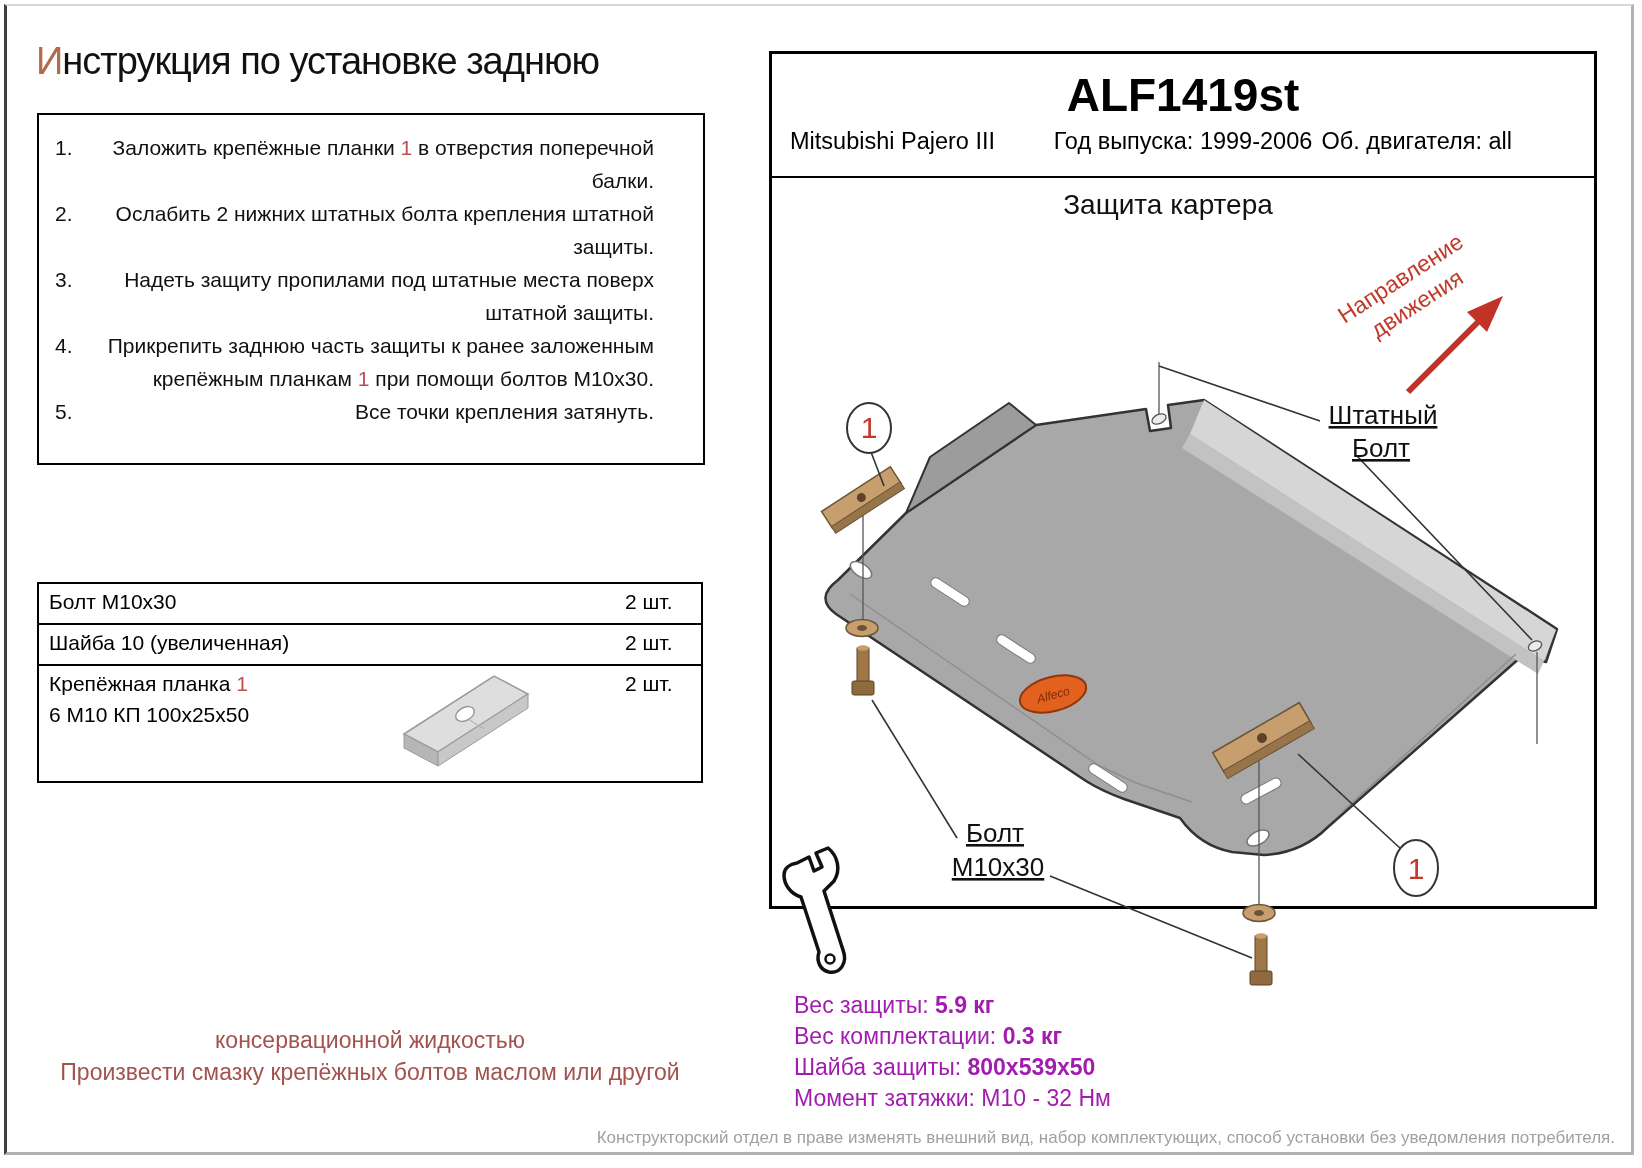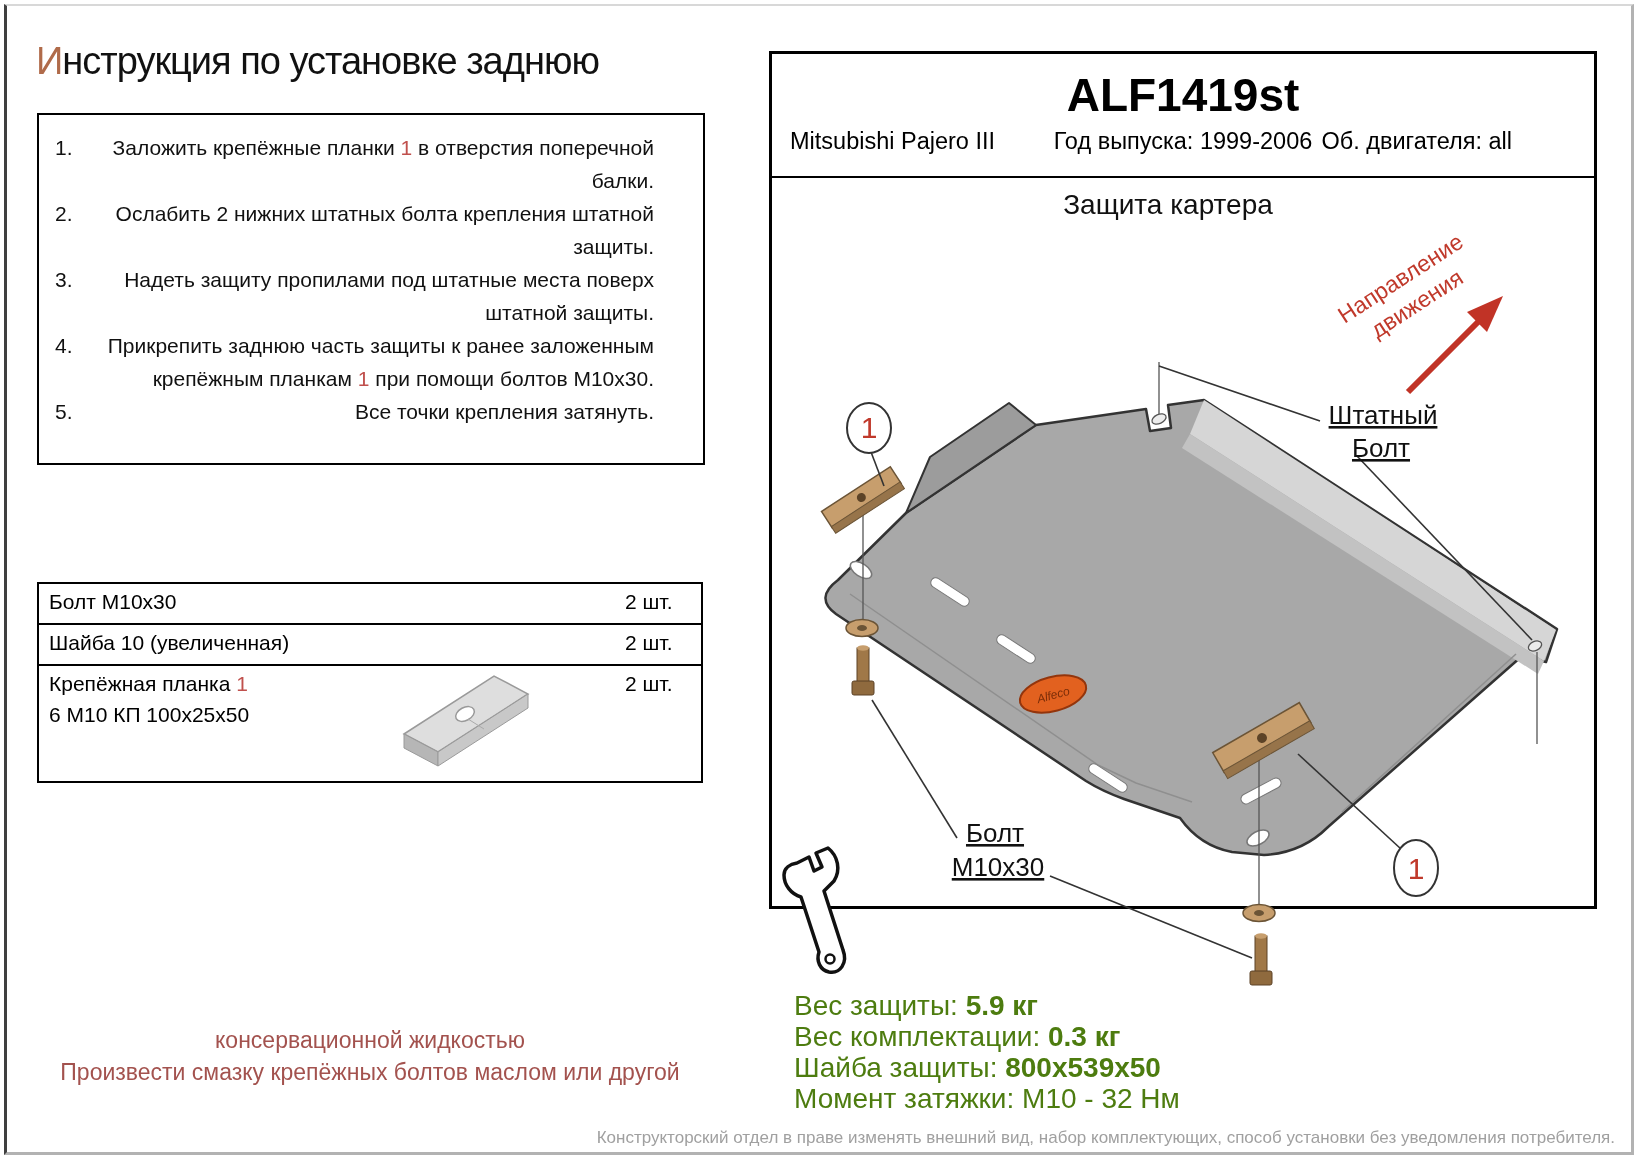--- a/index.html
+++ b/index.html
@@ -29,21 +29,21 @@
   .note{position:absolute;left:37px;top:1024px;width:666px;text-align:center;font-size:23px;line-height:32px;color:#a3524e;}
   
   .panel{position:absolute;left:769px;top:51px;width:828px;height:858px;border:3px solid #000;box-sizing:border-box;background:#fff;}
   .panel-header{position:relative;height:122px;border-bottom:2px solid #000;}
   .panel-code{position:absolute;left:0;right:0;top:14px;text-align:center;font-size:46px;font-weight:bold;letter-spacing:0;}
   .panel-sub{position:absolute;left:0;right:0;top:74px;height:30px;font-size:23.5px;}
   .panel-sub .model{position:absolute;left:18px;}
   .panel-sub .year{position:absolute;left:50%;transform:translateX(-50%);}
   .panel-sub .engine{position:absolute;right:82px;}
   .diagram-wrap{position:absolute;left:0;top:124px;width:822px;height:939px;}
-  .specs{position:absolute;left:22px;top:936px;font-size:28px;line-height:31px;color:#4d7c0f;}
+  .specs{position:absolute;left:22px;top:936px;font-size:23px;line-height:31px;color:#a21caf;}
   .specs .b{font-weight:bold;}
   .footer{position:absolute;right:27px;top:1128px;font-size:17px;color:#a0a0a0;}
   svg text{font-family:"Liberation Sans","DejaVu Sans",sans-serif;}
 </style>
 </head>
 <body>
 
 <div id="stage">
   <div class="frame"></div>
 

